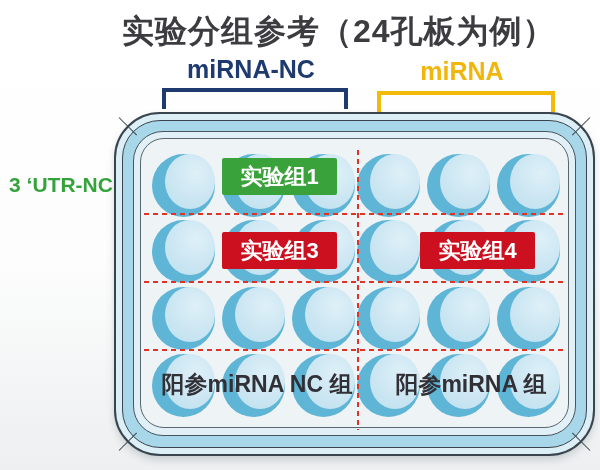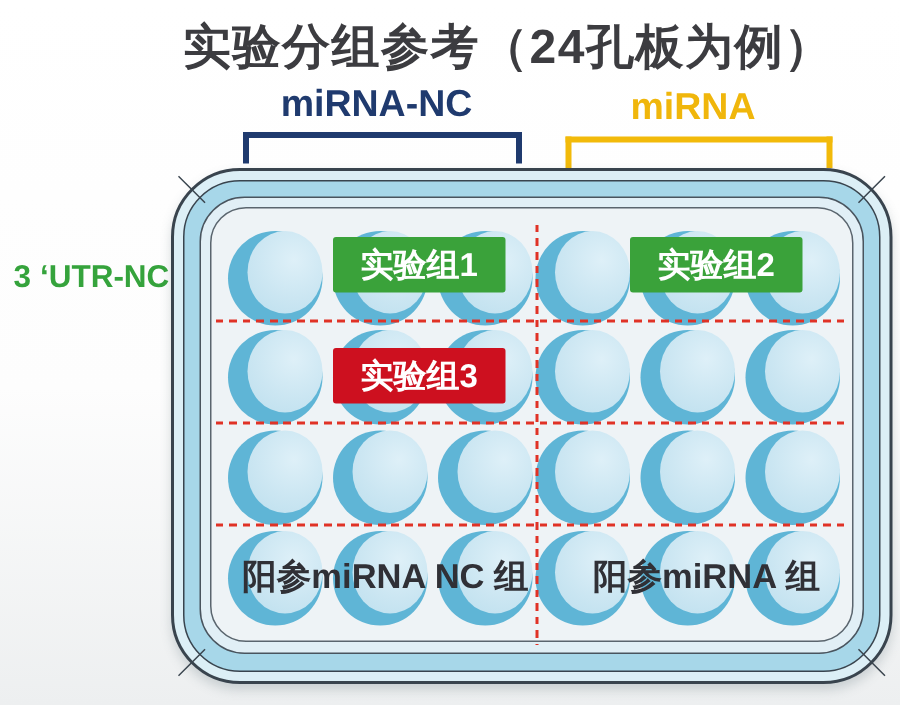--- a/index.html
+++ b/index.html
@@ -132,20 +132,20 @@
       </div>
 
     <div class="grid-lines">
       <div class="hline h1"></div>
       <div class="hline h2"></div>
       <div class="hline h3"></div>
       <div class="vline"></div>
     </div>
 
     <div class="badge green r1 cL">实验组1</div>
-    <div class="badge green r1 cR">实验组2</div>
     <div class="badge red r2 cL">实验组3</div>
+    <div class="badge red r2 cR">实验组4</div>
 
     <div class="ctrl-label cR">阳参miRNA 组</div>
     <div class="ctrl-label cL">阳参miRNA NC 组</div>
   </div>
 
 </div>
 
 </body></html>

